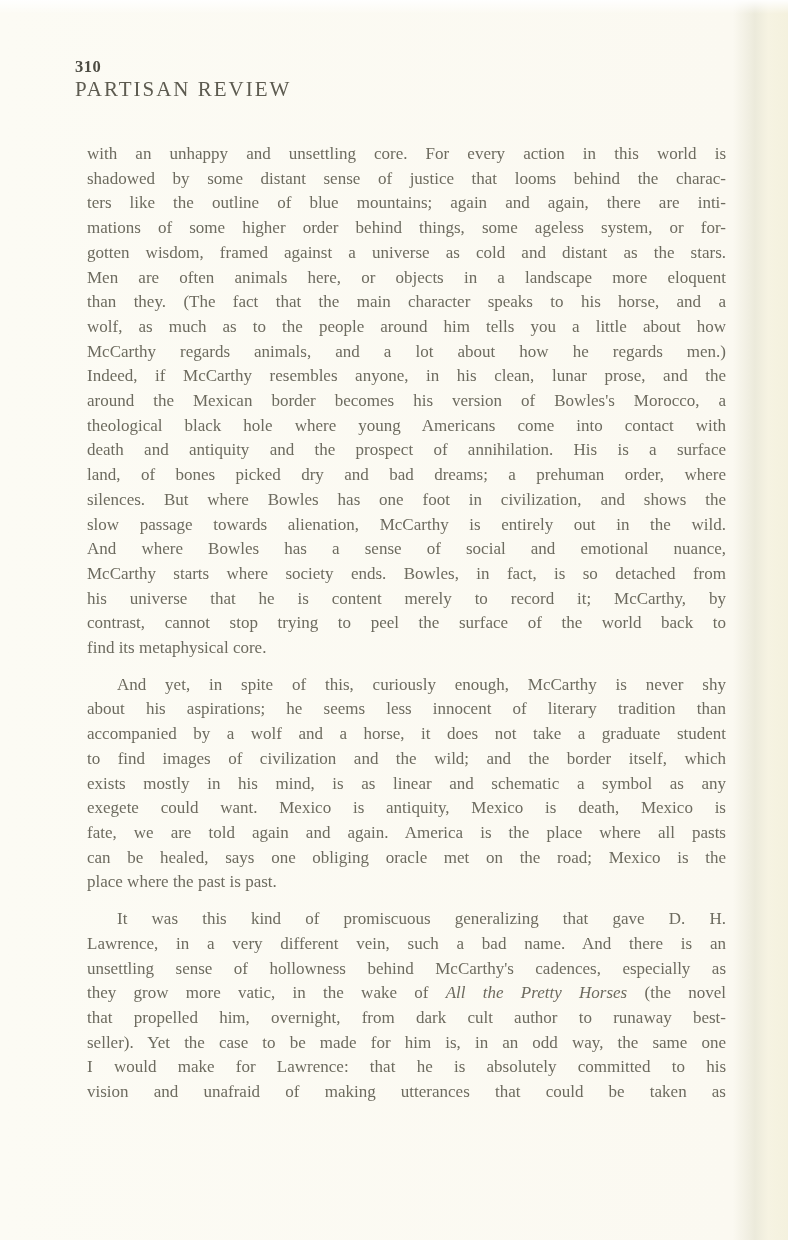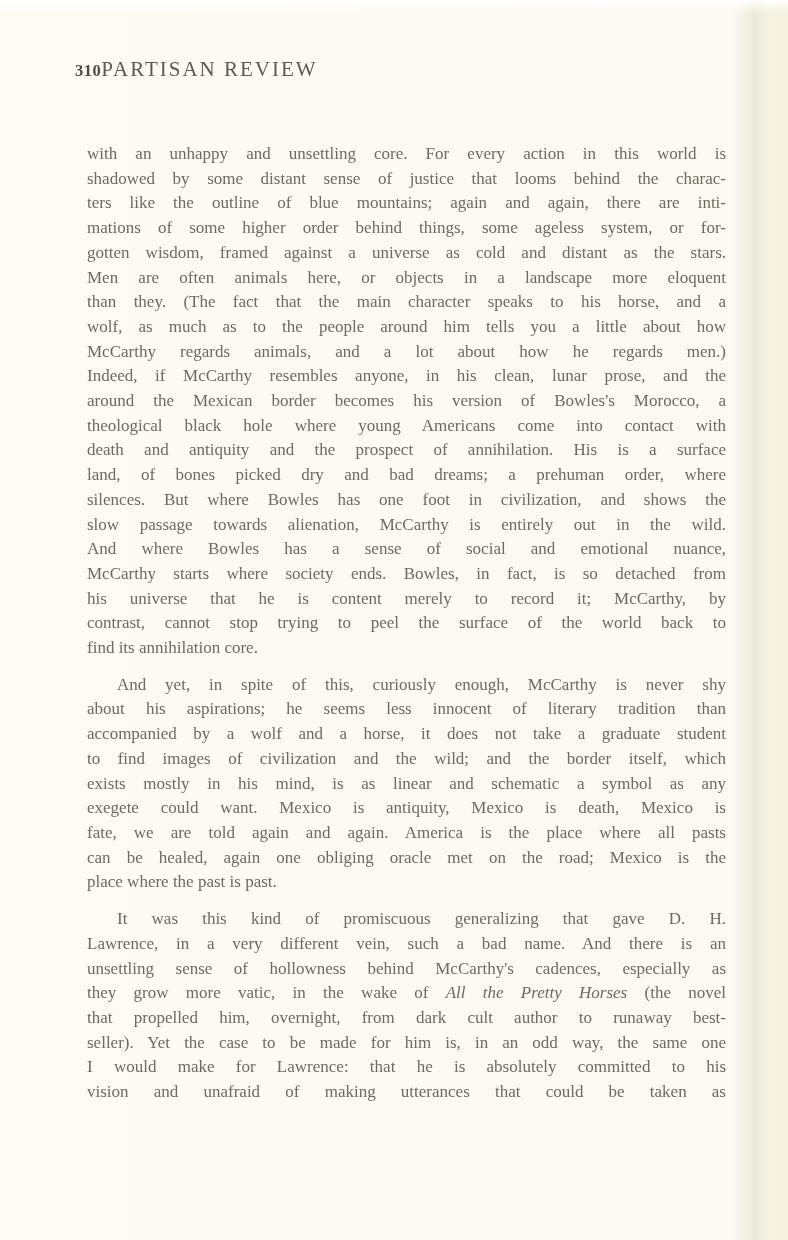--- a/index.html
+++ b/index.html
@@ -32,22 +32,23 @@
     left: 0; top: 0; right: 0;
     height: 14px;
     background: linear-gradient(to bottom, rgba(255,255,255,0.95), rgba(255,255,255,0));
   }
   .running-head {
     position: absolute;
     left: 75px;
     width: 663px;
     top: 57px;
     display: flex;
-    justify-content: flex-start;
+    justify-content: space-between;
     align-items: baseline;
+    flex-direction: column;
   }
   .page-number {
     font-size: 16.5px;
     font-weight: bold;
     letter-spacing: 0.5px;
     color: #4c4b42;
   }
   .journal-title {
     font-size: 21px;
     letter-spacing: 2px;
@@ -103,31 +104,31 @@
         <div class="line"><span>around the Mexican border becomes his version of Bowles's Morocco, a</span></div>
         <div class="line"><span>theological black hole where young Americans come into contact with</span></div>
         <div class="line"><span>death and antiquity and the prospect of annihilation. His is a surface</span></div>
         <div class="line"><span>land, of bones picked dry and bad dreams; a prehuman order, where</span></div>
         <div class="line"><span>silences. But where Bowles has one foot in civilization, and shows the</span></div>
         <div class="line"><span>slow passage towards alienation, McCarthy is entirely out in the wild.</span></div>
         <div class="line"><span>And where Bowles has a sense of social and emotional nuance,</span></div>
         <div class="line"><span>McCarthy starts where society ends. Bowles, in fact, is so detached from</span></div>
         <div class="line"><span>his universe that he is content merely to record it; McCarthy, by</span></div>
         <div class="line"><span>contrast, cannot stop trying to peel the surface of the world back to</span></div>
-        <div class="line no-justify"><span>find its annihilation core.</span></div>
+        <div class="line no-justify"><span>find its metaphysical core.</span></div>
       </div>
       <div class="paragraph">
         <div class="line indent"><span>And yet, in spite of this, curiously enough, McCarthy is never shy</span></div>
         <div class="line"><span>about his aspirations; he seems less innocent of literary tradition than</span></div>
         <div class="line"><span>accompanied by a wolf and a horse, it does not take a graduate student</span></div>
         <div class="line"><span>to find images of civilization and the wild; and the border itself, which</span></div>
         <div class="line"><span>exists mostly in his mind, is as linear and schematic a symbol as any</span></div>
         <div class="line"><span>exegete could want. Mexico is antiquity, Mexico is death, Mexico is</span></div>
         <div class="line"><span>fate, we are told again and again. America is the place where all pasts</span></div>
-        <div class="line"><span>can be healed, again one obliging oracle met on the road; Mexico is the</span></div>
+        <div class="line"><span>can be healed, says one obliging oracle met on the road; Mexico is the</span></div>
         <div class="line no-justify"><span>place where the past is past.</span></div>
       </div>
       <div class="paragraph">
         <div class="line indent"><span>It was this kind of promiscuous generalizing that gave D. H.</span></div>
         <div class="line"><span>Lawrence, in a very different vein, such a bad name. And there is an</span></div>
         <div class="line"><span>unsettling sense of hollowness behind McCarthy's cadences, especially as</span></div>
         <div class="line"><span>they grow more vatic, in the wake of </span><span class="italic">All the Pretty Horses</span><span> (the novel</span></div>
         <div class="line"><span>that propelled him, overnight, from dark cult author to runaway best-</span></div>
         <div class="line"><span>seller). Yet the case to be made for him is, in an odd way, the same one</span></div>
         <div class="line"><span>I would make for Lawrence: that he is absolutely committed to his</span></div>

